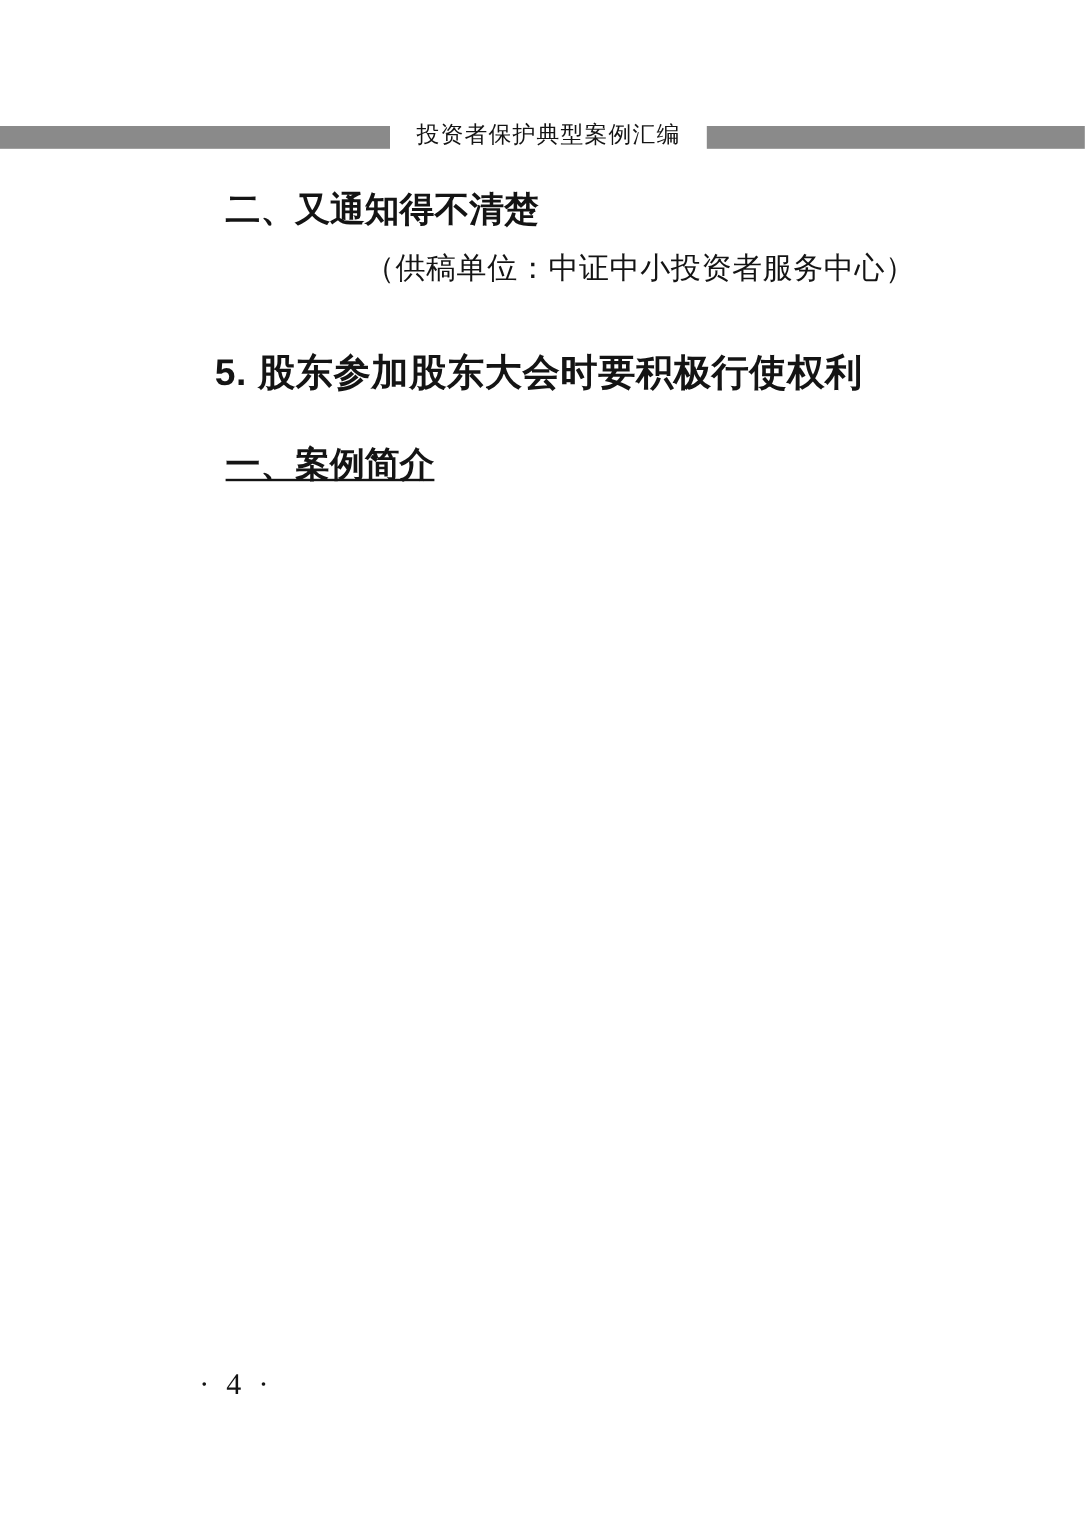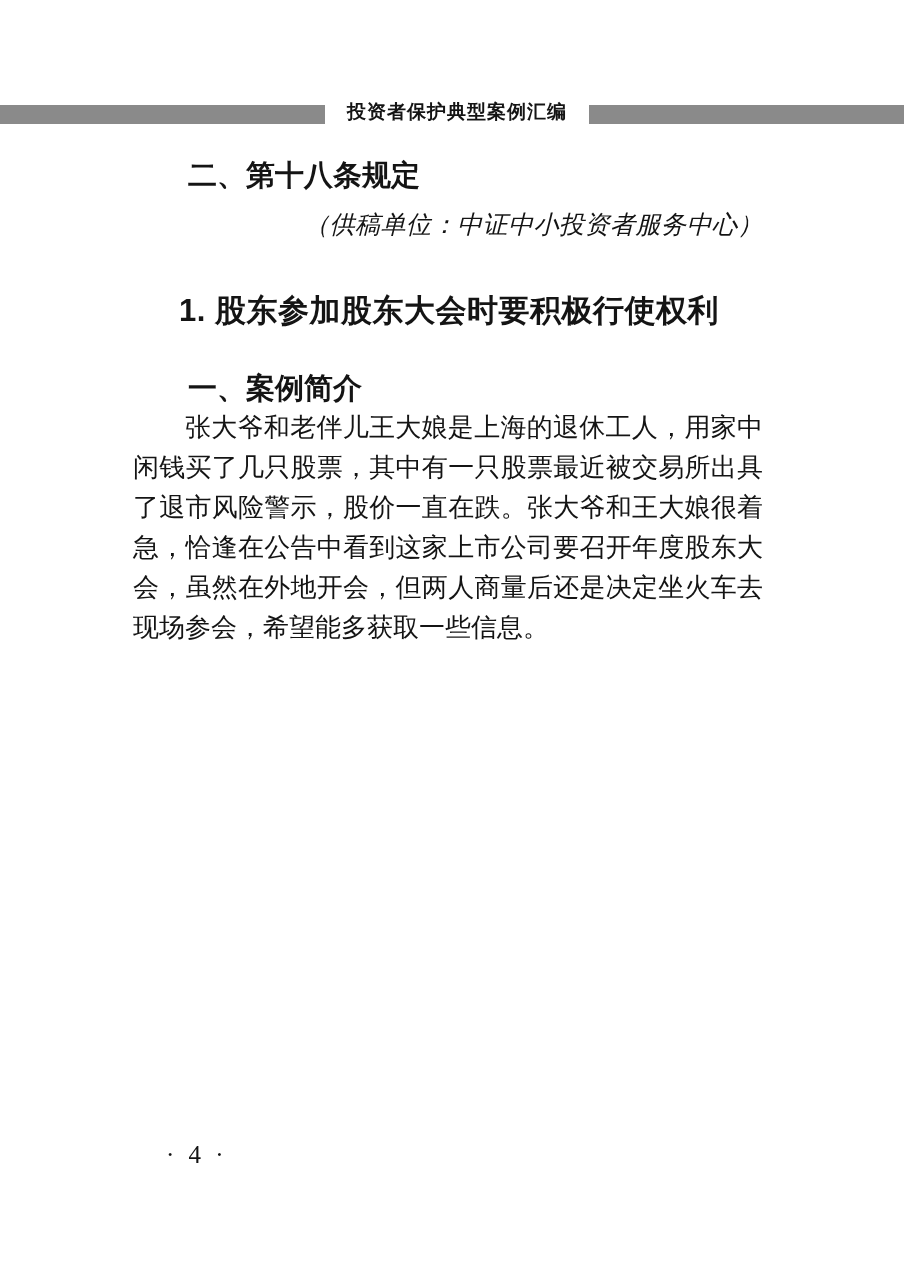--- a/index.html
+++ b/index.html
@@ -34,21 +34,21 @@
   }
   .header-bar-right {
     flex: 1 1 auto;
     height: 19px;
     background: #8a8a8a;
   }
   .running-title {
     flex: 0 0 auto;
     padding: 0 22px;
     font-family: "Liberation Sans", "DejaVu Sans", sans-serif;
-    font-weight: bold;
+    font-weight: normal;
     font-size: 19px;
     letter-spacing: 1px;
     white-space: nowrap;
     transform: translateY(-2px);
   }
 
   
   .content {
     position: absolute;
     left: 133px;
@@ -76,33 +76,33 @@
     line-height: 40px;
     margin-left: 55px;
   }
   .para-analysis {
     margin-top: 10px !important;
   }
   .attribution {
     margin-top: 10px !important;
     text-align: right;
     text-indent: 0 !important;
-    font-style: italic;
     font-size: 25px;
     letter-spacing: 0.5px;
   }
   .case-title {
     font-size: 31px;
     line-height: 40px;
     margin-top: 46px;
     margin-left: 46px;
     letter-spacing: 0.5px;
   }
   .intro-heading {
     margin-top: 37px;
+    text-decoration: underline;
   }
 
   
   .page-number {
     position: absolute;
     left: 166px;
     top: 1141px;
     font-size: 25px;
     letter-spacing: 4px;
   }
@@ -110,22 +110,21 @@
 </head>
 <body>
 
 <header class="page-header">
   <div class="header-bar-left"></div>
   <div class="running-title">投资者保护典型案例汇编</div>
   <div class="header-bar-right"></div>
 </header>
 
 <main class="content">
-  <h2 class="heading heading-sub">二、第十八条规定</h2>
+  <h2 class="heading heading-sub">二、又通知得不清楚</h2>
   <p class="attribution">（供稿单位：中证中小投资者服务中心）</p>
 
-  <h1 class="heading case-title">1. 股东参加股东大会时要积极行使权利</h1>
+  <h1 class="heading case-title">5. 股东参加股东大会时要积极行使权利</h1>
 
   <h2 class="heading heading-sub intro-heading">一、案例简介</h2>
-  <p>张大爷和老伴儿王大娘是上海的退休工人，用家中闲钱买了几只股票，其中有一只股票最近被交易所出具了退市风险警示，股价一直在跌。张大爷和王大娘很着急，恰逢在公告中看到这家上市公司要召开年度股东大会，虽然在外地开会，但两人商量后还是决定坐火车去现场参会，希望能多获取一些信息。</p>
 </main>
 
 <div class="page-number">· 4 ·</div>
 
 </body></html>

